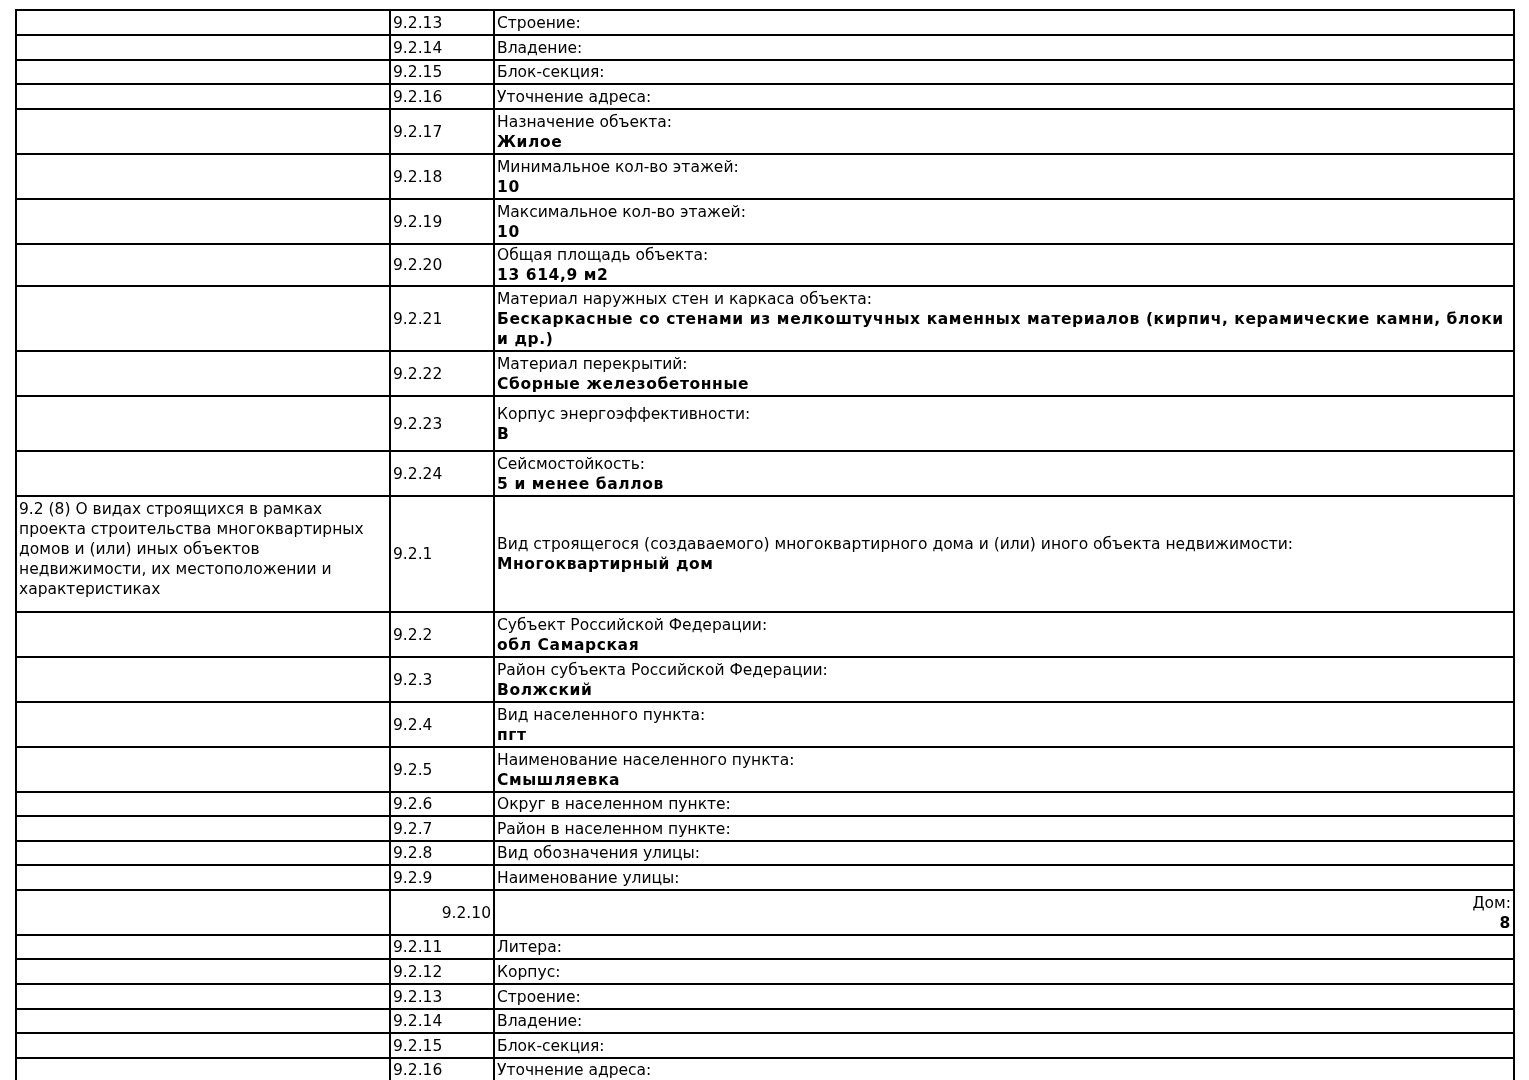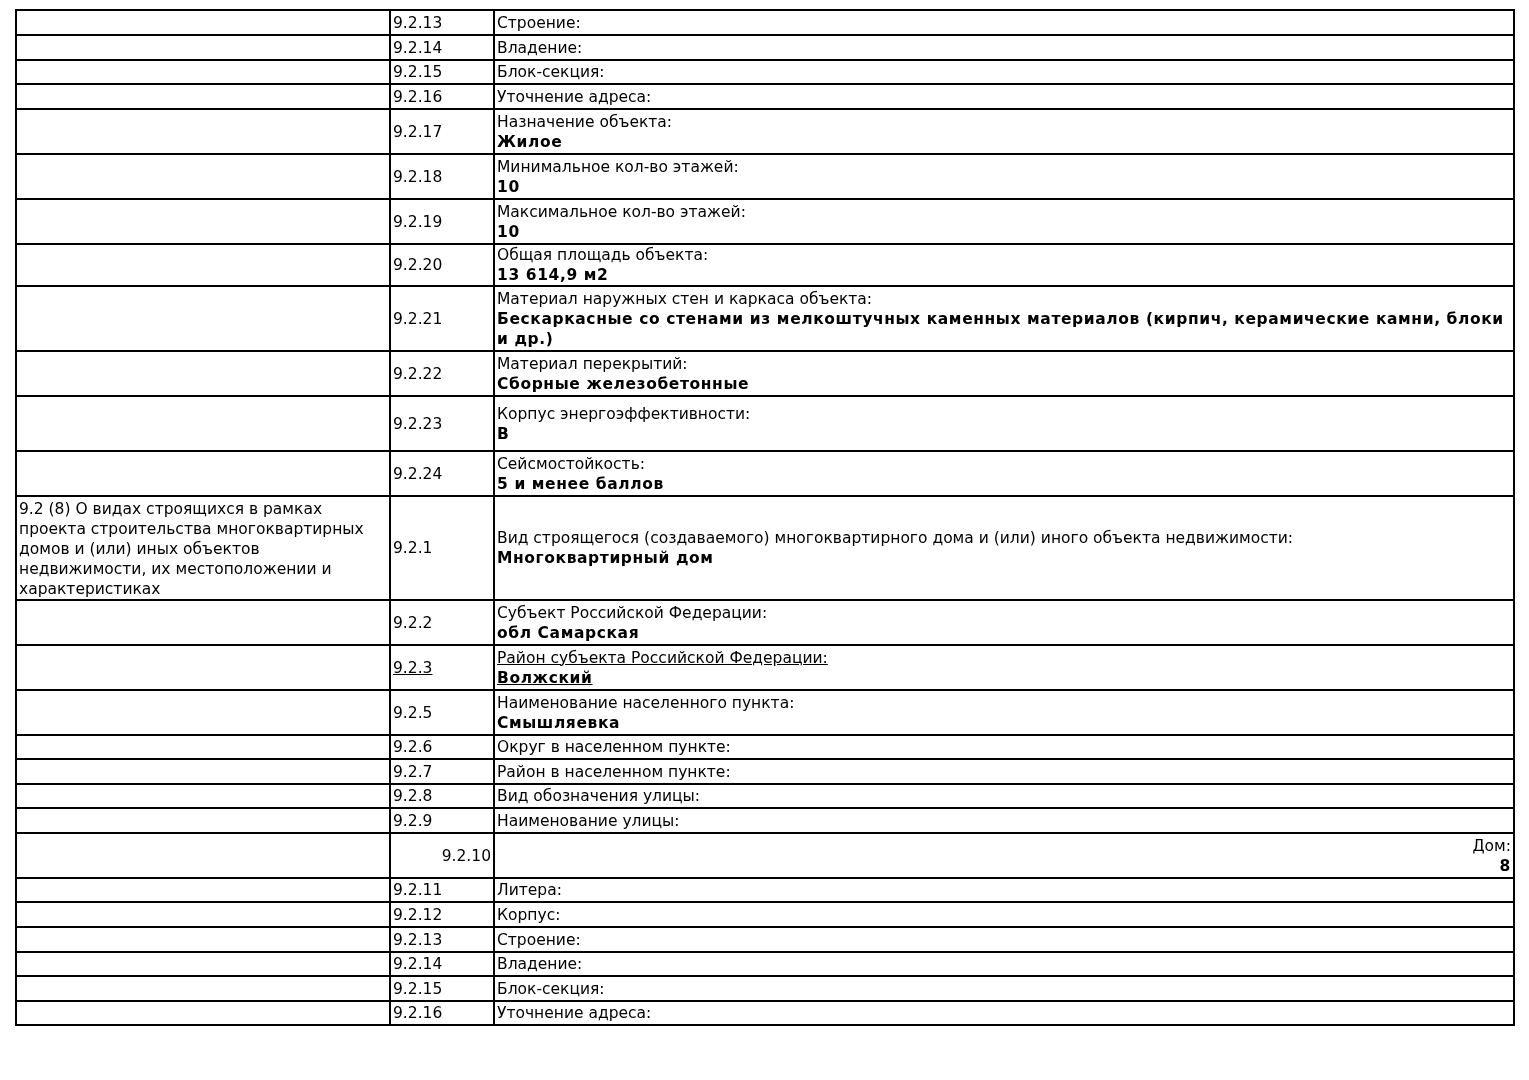--- a/index.html
+++ b/index.html
@@ -126,47 +126,55 @@
 
   <tr style="height: 45px;">
     <td><span></span></td>
     <td class="num"><span>9.2.24</span></td>
     <td>
       <span class="lbl">Сейсмостойкость:</span>
       <span class="val">5 и менее баллов</span>
     </td>
   </tr>
 
-  <tr style="height: 104px;">
+  <tr style="height: 116px;">
     <td class="sec"><span>9.2 (8) О видах строящихся в рамках проекта строительства многоквартирных домов и (или) иных объектов недвижимости, их местоположении и характеристиках</span></td>
     <td class="num"><span>9.2.1</span></td>
     <td>
       <span class="lbl">Вид строящегося (создаваемого) многоквартирного дома и (или) иного объекта недвижимости:</span>
       <span class="val">Многоквартирный дом</span>
     </td>
   </tr>
 
   <tr style="height: 45px;">
     <td><span></span></td>
     <td class="num"><span>9.2.2</span></td>
     <td>
       <span class="lbl">Субъект Российской Федерации:</span>
       <span class="val">обл Самарская</span>
     </td>
   </tr>
 
-  <tr style="height: 45px; text-decoration: underline;">
+  <tr style="height: 45px;">
     <td><span></span></td>
     <td class="num"><span>9.2.3</span></td>
     <td>
       <span class="lbl">Район субъекта Российской Федерации:</span>
       <span class="val">Волжский</span>
     </td>
   </tr>
 
+  <tr style="height: 45px;">
+    <td><span></span></td>
+    <td class="num"><span>9.2.4</span></td>
+    <td>
+      <span class="lbl">Вид населенного пункта:</span>
+      <span class="val">пгт</span>
+    </td>
+  </tr>
 
   <tr style="height: 45px;">
     <td><span></span></td>
     <td class="num"><span>9.2.5</span></td>
     <td>
       <span class="lbl">Наименование населенного пункта:</span>
       <span class="val">Смышляевка</span>
     </td>
   </tr>
 

